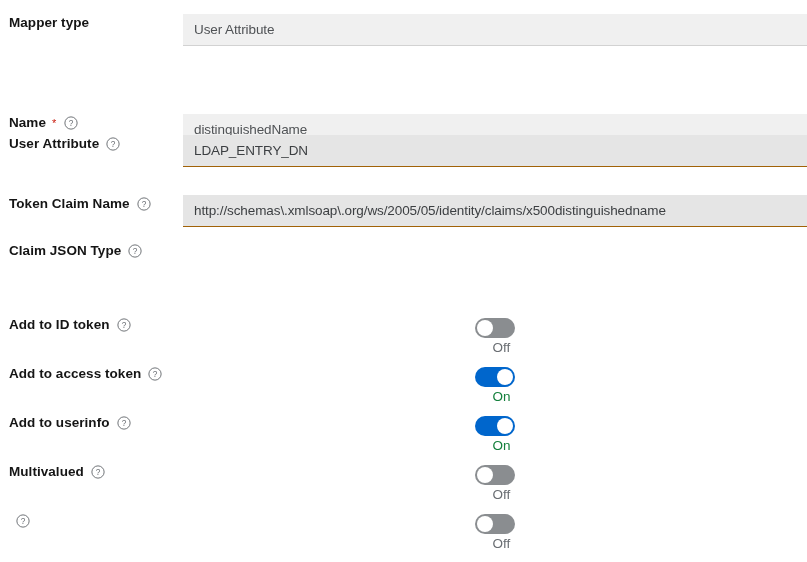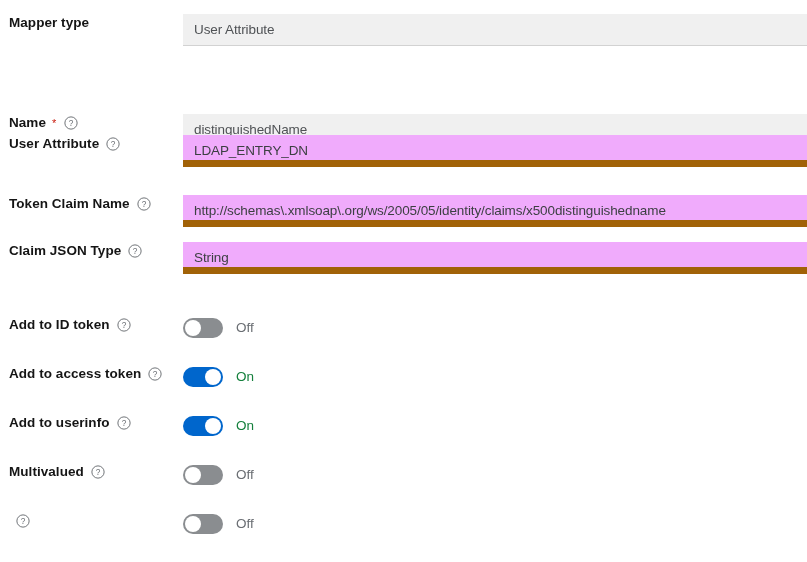--- a/index.html
+++ b/index.html
@@ -84,39 +84,40 @@
     position: relative;
   }
 
   .field {
     width: 624px;
     height: 32px;
     line-height: 32px;
     font-size: 13.5px;
     color: #3c3f42;
     padding: 0 11px;
-    background: #f0abfc;
+    background: #e5e5e5;
     border: none;
-    border-bottom: 7px solid #a16207;
+    border-bottom: 1px solid #a16207;
     white-space: nowrap;
     overflow: hidden;
     font-family: "Liberation Sans", sans-serif;
     letter-spacing: -0.1px;
   }
   .field.disabled {
     background: #f0f0f0;
     color: #4f5255;
     border-bottom: 1px solid #d2d2d2;
   }
 
   
   .toggle-wrap {
     display: flex;
     align-items: center;
     padding-top: 2px;
+    flex-direction: column;
   }
   .toggle {
     position: relative;
     width: 40px;
     height: 20px;
     border-radius: 10px;
     background: #8a8d90;
     flex: 0 0 auto;
     cursor: pointer;
   }
@@ -203,23 +204,20 @@
   <div class="row" style="top:242px;">
     <div class="label-cell">
       <span class="label-text">Claim JSON Type</span>
       <span class="help-icon">
         <svg width="14" height="14" viewBox="0 0 16 16" aria-hidden="true">
           <circle cx="8" cy="8" r="7" fill="none" stroke="#6a6e73" stroke-width="1.1"></circle>
           <text x="8" y="11.6" text-anchor="middle" font-family="Liberation Sans, sans-serif" font-size="9.5" fill="#6a6e73">?</text>
         </svg>
       </span>
     </div>
-    <div class="value-cell">
-      <div class="field">String</div>
-    </div>
   </div>
 
   <div class="row" style="top:316px;">
     <div class="label-cell">
       <span class="label-text">Add to ID token</span>
       <span class="help-icon">
         <svg width="14" height="14" viewBox="0 0 16 16" aria-hidden="true">
           <circle cx="8" cy="8" r="7" fill="none" stroke="#6a6e73" stroke-width="1.1"></circle>
           <text x="8" y="11.6" text-anchor="middle" font-family="Liberation Sans, sans-serif" font-size="9.5" fill="#6a6e73">?</text>
         </svg>

